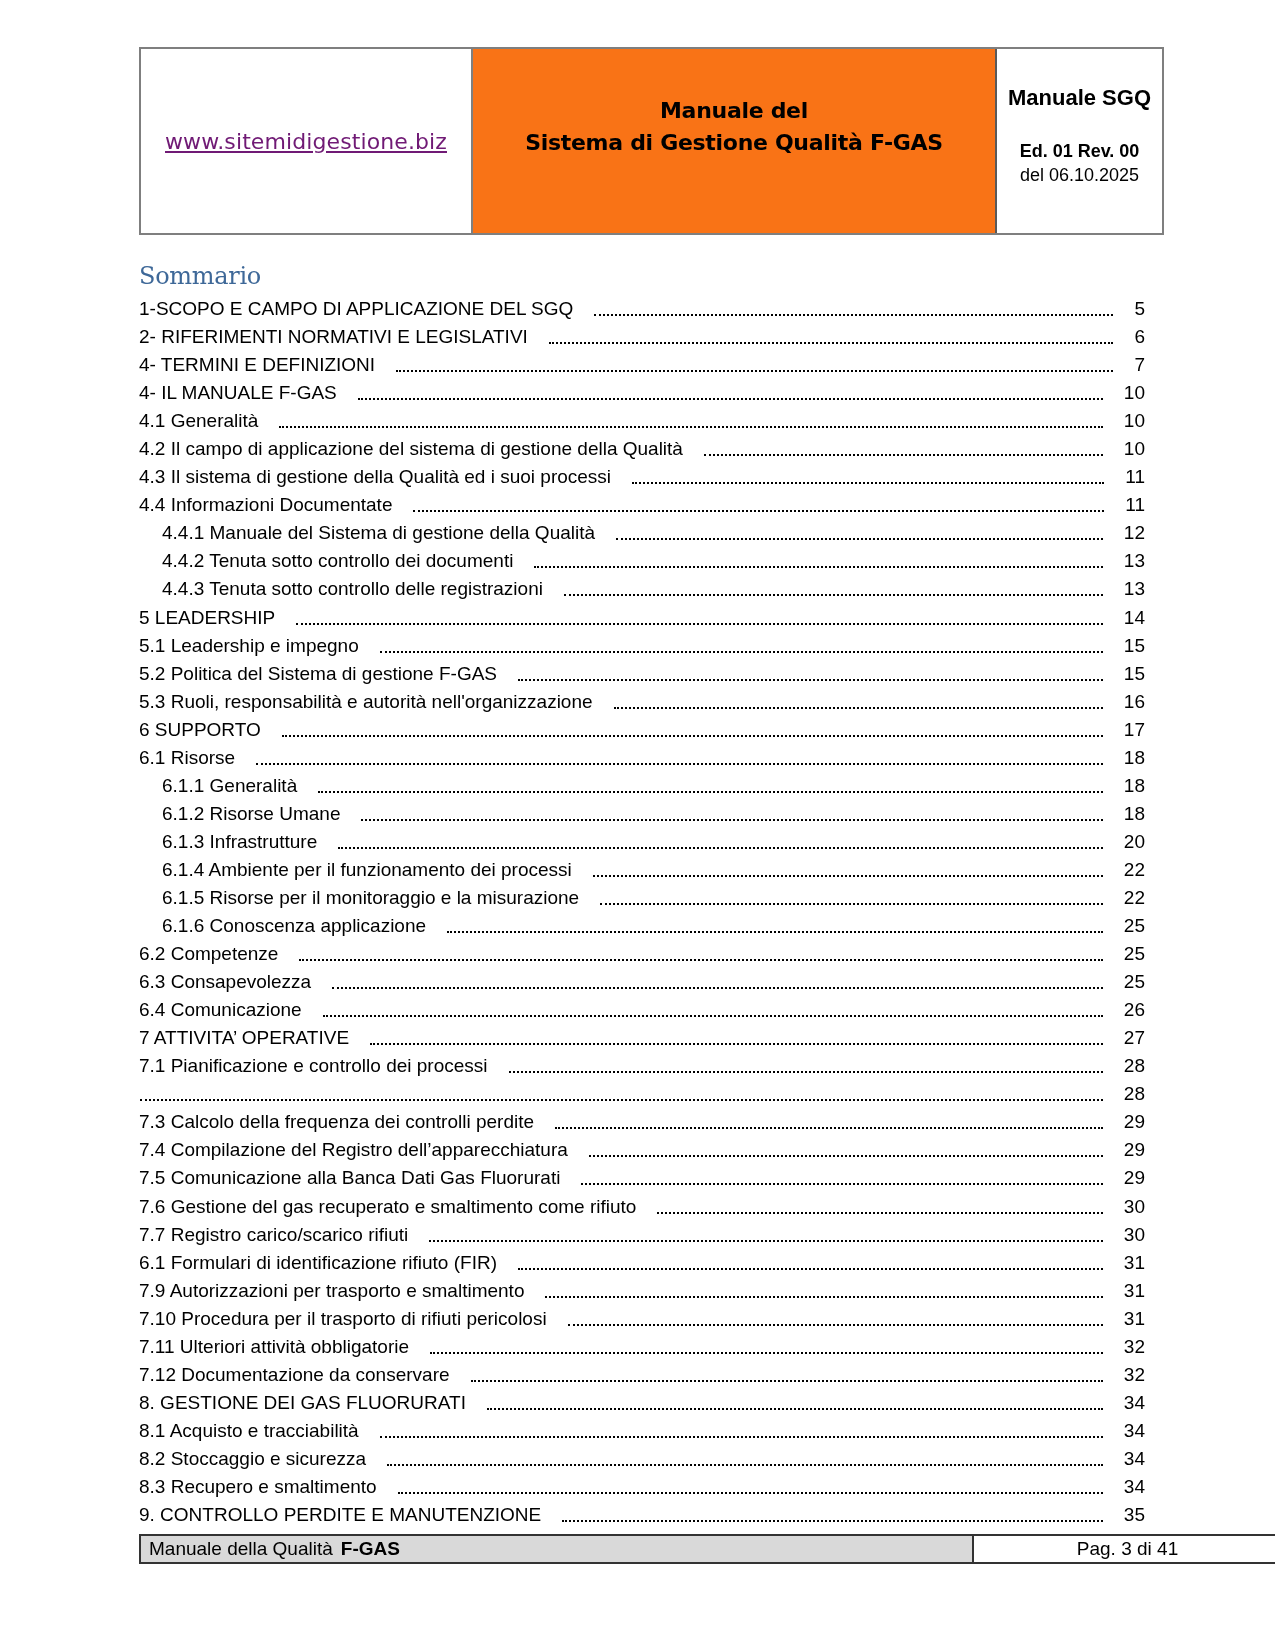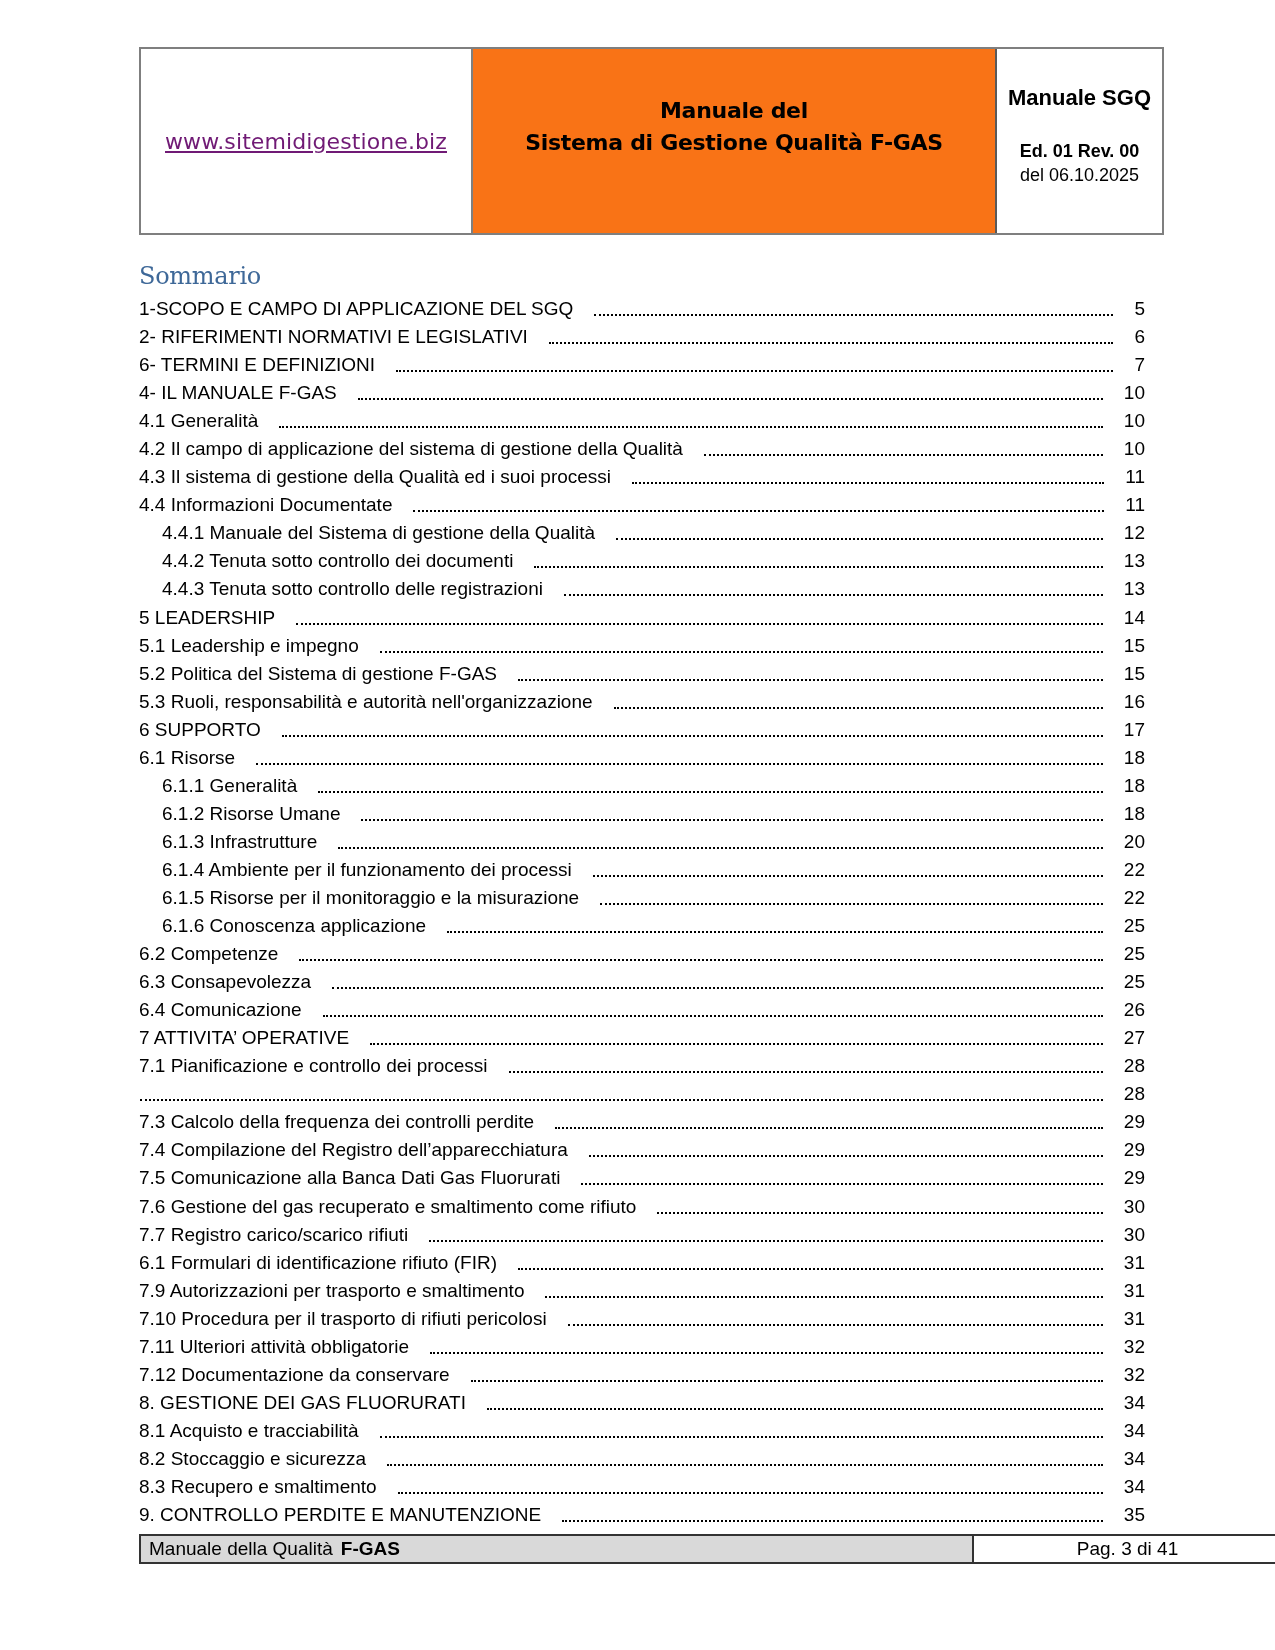--- a/index.html
+++ b/index.html
@@ -71,21 +71,21 @@
       <span class="toc-label">1-SCOPO E CAMPO DI APPLICAZIONE DEL SGQ</span>
       <span class="toc-dots"></span>
       <span class="toc-page">5</span>
     </div>
     <div class="toc-row">
       <span class="toc-label">2- RIFERIMENTI NORMATIVI E LEGISLATIVI</span>
       <span class="toc-dots"></span>
       <span class="toc-page">6</span>
     </div>
     <div class="toc-row">
-      <span class="toc-label">6- TERMINI E DEFINIZIONI</span>
+      <span class="toc-label">4- TERMINI E DEFINIZIONI</span>
       <span class="toc-dots"></span>
       <span class="toc-page">7</span>
     </div>
     <div class="toc-row">
       <span class="toc-label">4- IL MANUALE F-GAS</span>
       <span class="toc-dots"></span>
       <span class="toc-page">10</span>
     </div>
     <div class="toc-row">
       <span class="toc-label">4.1 Generalità</span>

